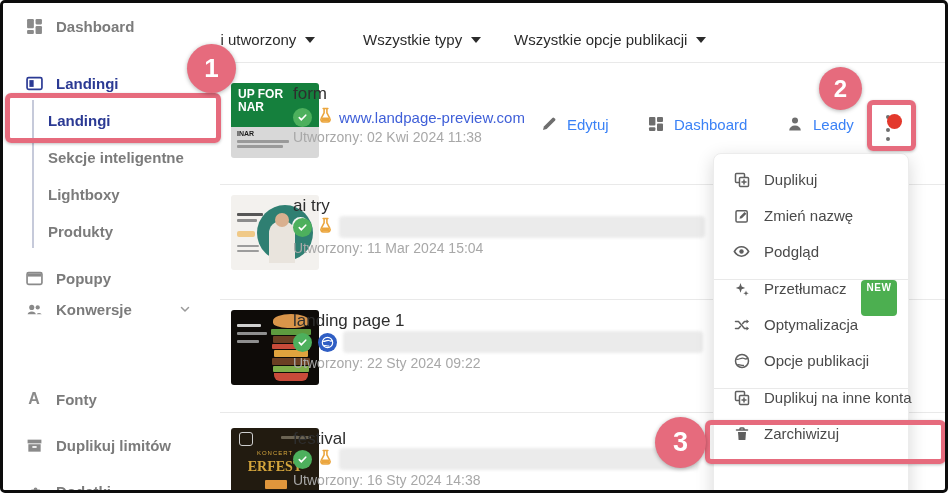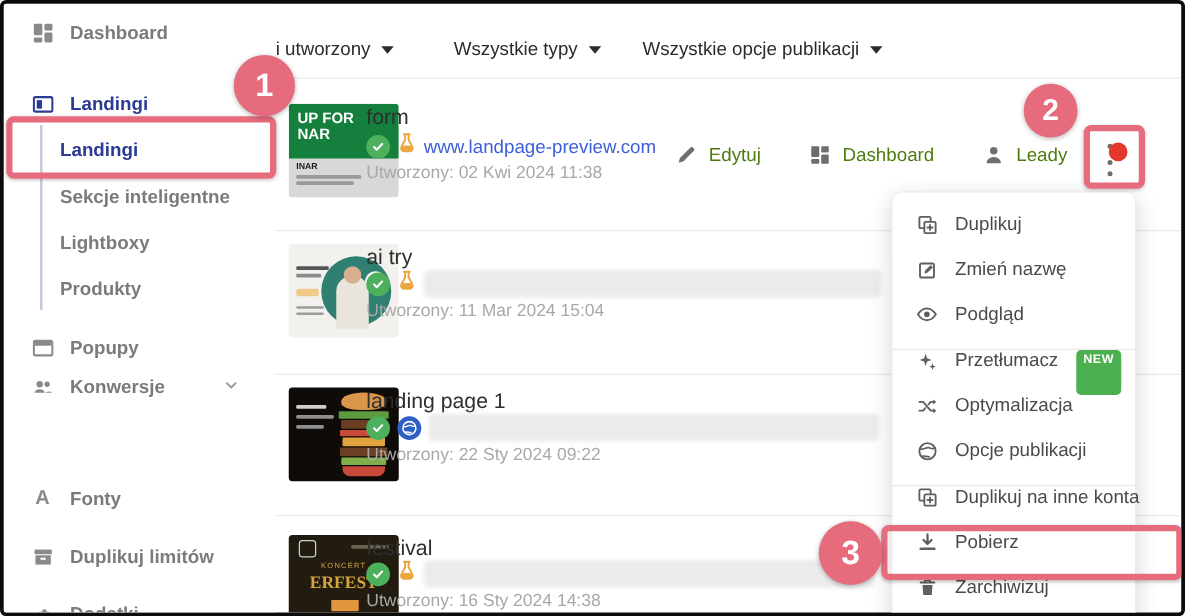--- a/index.html
+++ b/index.html
@@ -24,21 +24,21 @@
          border-top:6px solid #2b2b2b;margin-top:2px;}
   .hline{position:absolute;height:1px;background:#e9e9e9;}
   
   .thumb{position:absolute;left:228px;width:88px;border-radius:3px;overflow:hidden;}
   .rtitle{position:absolute;left:290px;font-size:17px;font-weight:500;color:#2e2e2e;}
   .rstatus{position:absolute;left:290px;display:flex;align-items:center;gap:6px;height:20px;}
   .rdate{position:absolute;left:290px;font-size:14px;color:#a8a8a8;}
   .rurl{font-size:15px;color:#3f5fd8;font-weight:500;max-width:196px;overflow:hidden;white-space:nowrap;}
   .blurbar{height:22px;border-radius:4px;background:#ebebeb;filter:blur(1.5px);}
   .action{position:absolute;display:flex;align-items:center;gap:9px;font-size:15px;font-weight:500;
-          color:#4d7c0f;cursor:pointer;}
+          color:#3b82f6;cursor:pointer;}
   .action .ic{width:18px;height:18px;display:flex;align-items:center;justify-content:center;color:#787878;}
   .chk{width:19px;height:19px;border-radius:50%;background:#4db05d;display:flex;align-items:center;
        justify-content:center;flex:none;}
   .globeb{width:19px;height:19px;border-radius:50%;background:#2f5ec4;display:flex;align-items:center;
        justify-content:center;flex:none;}
   
   .menu{position:absolute;left:710px;top:150px;width:196px;height:360px;background:#fff;z-index:5;
         border-radius:8px;border:1px solid #ececec;box-shadow:0 5px 18px rgba(0,0,0,.16);
         padding-top:17px;box-sizing:border-box;}
   .m-item{height:36px;display:flex;gap:14px;padding-left:19px;font-size:15px;
@@ -398,29 +398,20 @@
             <rect x="1.5" y="1.5" width="9" height="9" rx="1" fill="none" stroke="currentColor" stroke-width="1.5"></rect>
             <rect x="5.5" y="5.5" width="9" height="9" rx="1" fill="#fff" stroke="currentColor" stroke-width="1.5"></rect>
             <path d="M10 8v4M8 10h4" stroke="currentColor" stroke-width="1.5" stroke-linecap="round"></path>
           </svg>
       </span>
       <span>Duplikuj na inne konta</span>
     </div>
     <div class="m-item">
       <span class="ic">
         <svg width="16" height="16" viewBox="0 0 16 16">
-            <path d="M8 1.5v7M4.8 6l3.2 3.2L11.2 6" stroke="currentColor" stroke-width="1.8" fill="none" stroke-linecap="round" stroke-linejoin="round"></path>
-            <path d="M2.5 13h11" stroke="currentColor" stroke-width="2" stroke-linecap="round"></path>
-          </svg>
-      </span>
-      <span>Pobierz</span>
-    </div>
-    <div class="m-item">
-      <span class="ic">
-        <svg width="16" height="16" viewBox="0 0 16 16">
             <path d="M2.5 4h11" stroke="currentColor" stroke-width="1.5" stroke-linecap="round"></path>
             <path d="M6 4V2.8a.8.8 0 0 1 .8-.8h2.4a.8.8 0 0 1 .8.8V4" stroke="currentColor" stroke-width="1.5" fill="none"></path>
             <path d="M4 6h8l-.6 8H4.6z" fill="currentColor"></path>
           </svg>
       </span>
       <span>Zarchiwizuj</span>
     </div>
   </div>
 
   <div class="anno-box" style="left:2px;top:90px;width:216px;height:50px;"></div>

